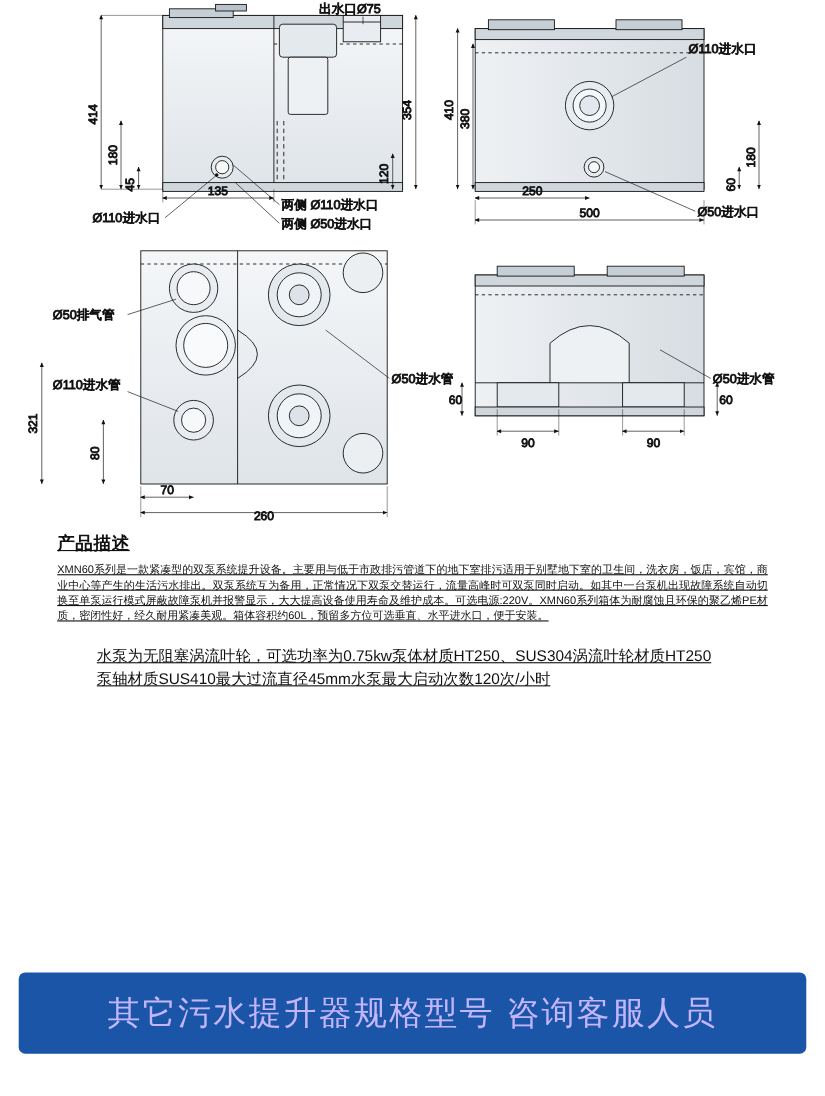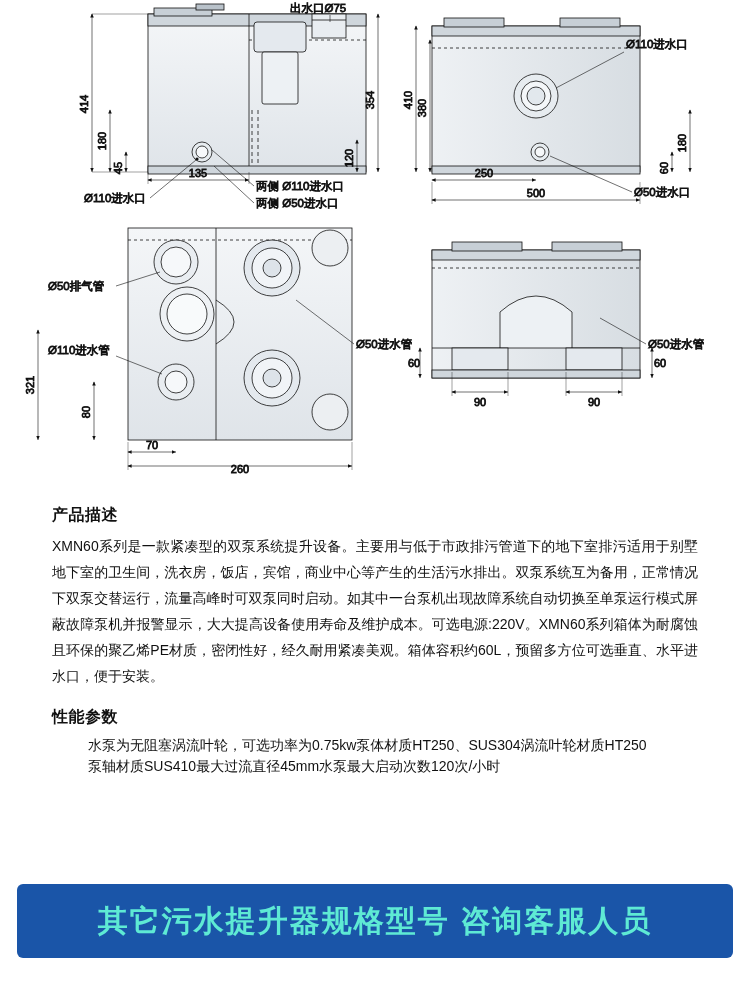--- a/index.html
+++ b/index.html
@@ -14,40 +14,40 @@
   .page{position:relative;width:750px;height:996px;}
 
   
   .drawing{position:absolute;left:0;top:0;width:750px;height:480px;}
   .drawing svg{display:block;}
 
   .dimtxt{font-family:"Liberation Sans","DejaVu Sans",sans-serif;font-size:11px;fill:#111;}
   .calltxt{font-family:"Liberation Sans","DejaVu Sans",sans-serif;font-size:11.5px;fill:#111;}
 
   
-  .content{position:absolute;left:0;top:505px;width:750px;}
+  .content{position:absolute;left:0;top:484px;width:750px;text-decoration:underline;}
   .sec{padding:0 52px;}
   h2.title{
     font-size:16px;font-weight:bold;margin:0 0 7px 0;letter-spacing:0.5px;
   }
   .para{
-    font-size:14px;line-height:26px;margin:0;text-align:justify;
+    font-size:10px;line-height:14px;margin:0;text-align:justify;
   }
   .specs{margin-top:4px;}
   .specline{font-size:14px;line-height:21px;margin-left:36px;}
   .gap{height:14px;}
 
   
   .banner{
     position:absolute;left:17px;top:884px;width:716px;height:74px;
     background:#1a55a8;border-radius:6px;
     display:flex;align-items:center;justify-content:center;
   }
   .banner span{
-    color:#5eead4;font-size:30px;font-weight:bold;letter-spacing:2px;
+    color:#c4b5fd;font-size:30px;font-weight:normal;letter-spacing:2px;
     font-family:"Liberation Sans","DejaVu Sans",sans-serif;
   }
 </style>
 </head>
 <body>
 
 <div class="page">
 
   <div class="drawing">
     <svg width="750" height="480" viewBox="0 0 750 480" xmlns="http://www.w3.org/2000/svg">
@@ -255,21 +255,20 @@
 
   <div class="content">
     <div class="sec">
       <h2 class="title">产品描述</h2>
       <p class="para">XMN60系列是一款紧凑型的双泵系统提升设备。主要用与低于市政排污管道下的地下室排污适用于别墅地下室的卫生间，洗衣房，饭店，宾馆，商业中心等产生的生活污水排出。双泵系统互为备用，正常情况下双泵交替运行，流量高峰时可双泵同时启动。如其中一台泵机出现故障系统自动切换至单泵运行模式屏蔽故障泵机并报警显示，大大提高设备使用寿命及维护成本。可选电源:220V。XMN60系列箱体为耐腐蚀且环保的聚乙烯PE材质，密闭性好，经久耐用紧凑美观。箱体容积约60L，预留多方位可选垂直、水平进水口，便于安装。</p>
     </div>
 
     <div class="gap"></div>
 
     <div class="sec specs">
-      <h2 class="title">性能参数</h2>
       <div class="specline">水泵为无阻塞涡流叶轮，可选功率为0.75kw泵体材质HT250、SUS304涡流叶轮材质HT250</div>
       <div class="specline">泵轴材质SUS410最大过流直径45mm水泵最大启动次数120次/小时</div>
     </div>
   </div>
 
   <div class="banner" style="background: rgb(26, 85, 168);">
     <span>其它污水提升器规格型号 咨询客服人员</span>
   </div>
 
 </div>

